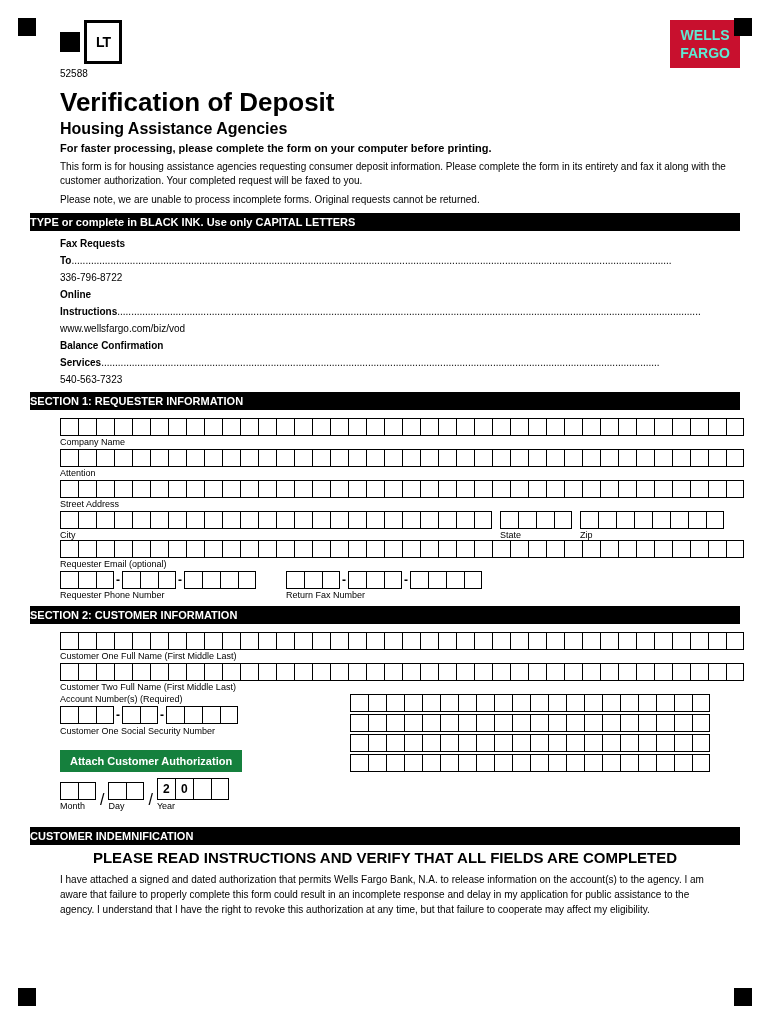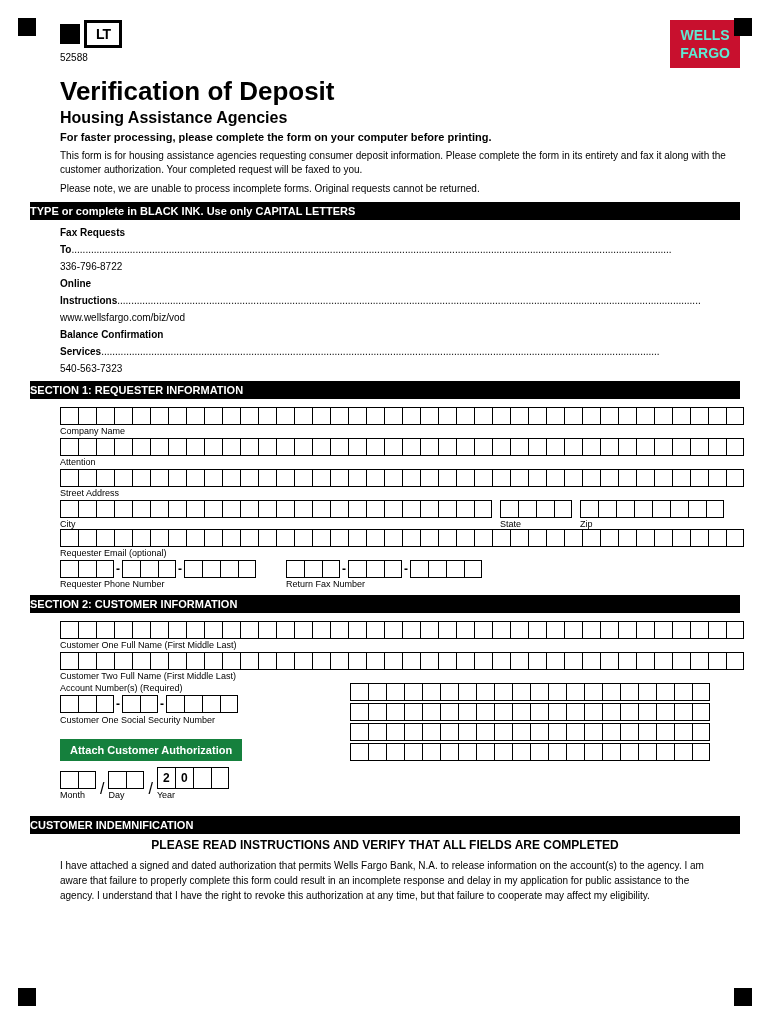--- a/index.html
+++ b/index.html
@@ -45,21 +45,21 @@
       height: 20px;
       background: #000;
       margin-right: 4px;
     }
     .logo-lt {
       display: inline-flex;
       align-items: center;
       justify-content: center;
       border: 3px solid #000;
       width: 38px;
-      height: 28px;
+      height: 44px;
       font-weight: bold;
       font-size: 14px;
       letter-spacing: -1px;
     }
     .logo-number {
       font-size: 10px;
       margin-top: 2px;
     }
     .wells-fargo-box {
       background: #c8102e;
@@ -253,21 +253,21 @@
       text-align: left;
       font-weight: bold;
       font-size: 11px;
       padding: 3px 0;
       margin-top: 8px;
       margin-bottom: 4px;
     }
     .indemnification-subtitle {
       text-align: center;
       font-weight: bold;
-      font-size: 12px;
+      font-size: 15px;
       margin-bottom: 6px;
       padding: 0 30px;
     }
     .indemnification-text {
       font-size: 10px;
       line-height: 1.5;
       padding: 0 30px;
     }
   </style>
 </head>

